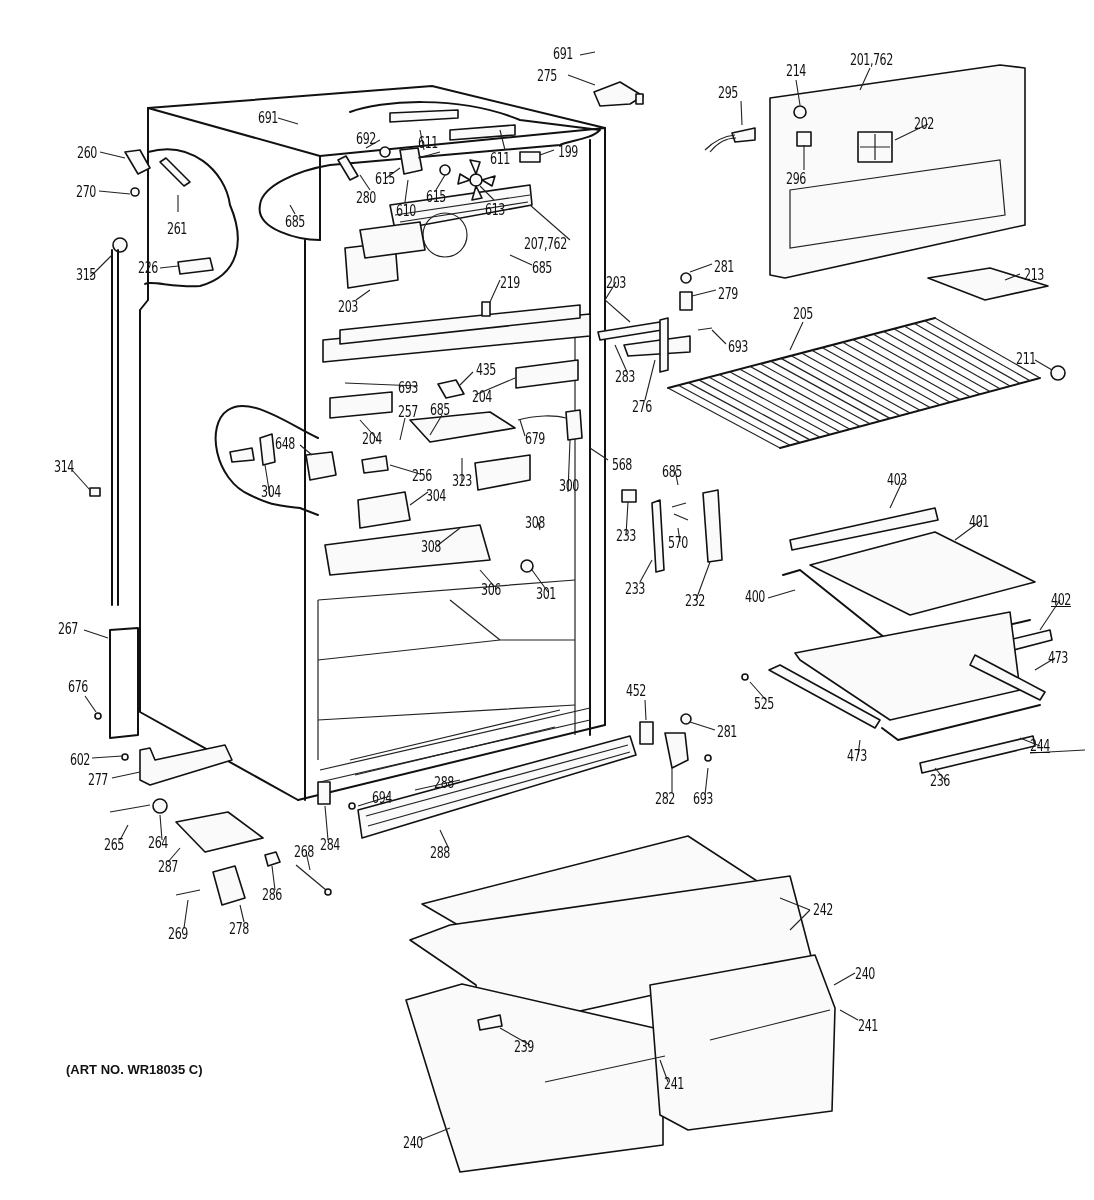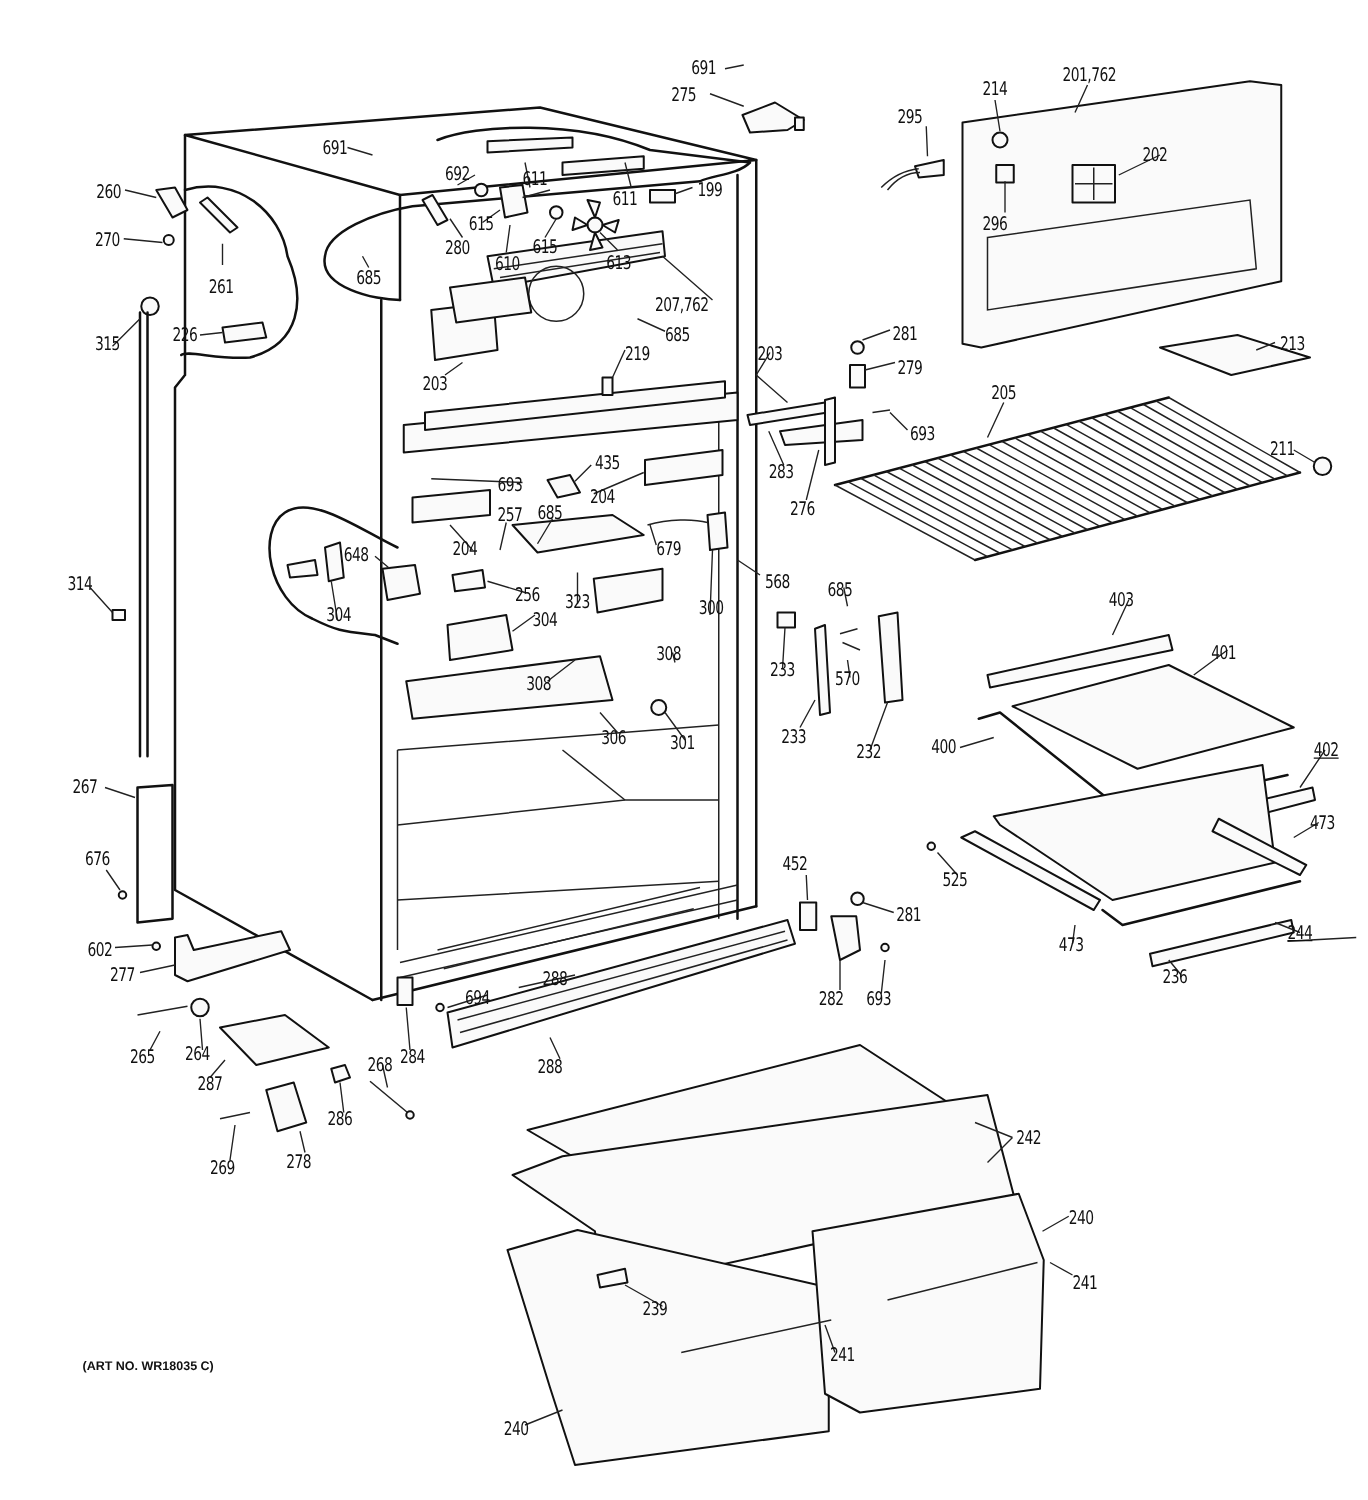--- a/index.html
+++ b/index.html
@@ -5,21 +5,21 @@
   html, body { margin: 0; padding: 0; background: #ffffff; }
   body { width: 1094px; height: 1200px; position: relative; overflow: hidden; font-family: "Liberation Sans", sans-serif; }
   #stage { position: absolute; left: 0; top: 0; width: 1094px; height: 1200px; }
   svg#drawing { position: absolute; left: 0; top: 0; }
   svg#drawing .ln { fill: none; stroke: #111; stroke-width: 2; stroke-linejoin: round; stroke-linecap: round; }
   svg#drawing .thin { fill: none; stroke: #222; stroke-width: 1.2; }
   svg#drawing .part { fill: #fafafa; stroke: #111; stroke-width: 1.6; stroke-linejoin: round; }
   svg#drawing .leader { stroke: #222; stroke-width: 1.1; fill: none; }
   .callout { position: absolute; font-family: "DejaVu Sans Condensed", "DejaVu Sans", sans-serif; font-size: 15px; color: #111; line-height: 1; white-space: nowrap; letter-spacing: -0.5px; transform: scaleX(0.82); transform-origin: left top; cursor: pointer; }
   .callout.underline { text-decoration: underline; }
-  .art-no { position: absolute; left: 66px; top: 1088px; font-family: "Liberation Sans", sans-serif; font-weight: bold; font-size: 10px; color: #111; }
+  .art-no { position: absolute; left: 66px; top: 1062px; font-family: "Liberation Sans", sans-serif; font-weight: bold; font-size: 13px; color: #111; }
 </style>
 </head>
 <body>
 
 <div id="stage">
 <svg id="drawing" width="1094" height="1200" viewBox="0 0 1094 1200">
 
   <g>
 
     <path class="ln" d="M148 108 L432 86 L605 128 L320 156 Z"></path>

